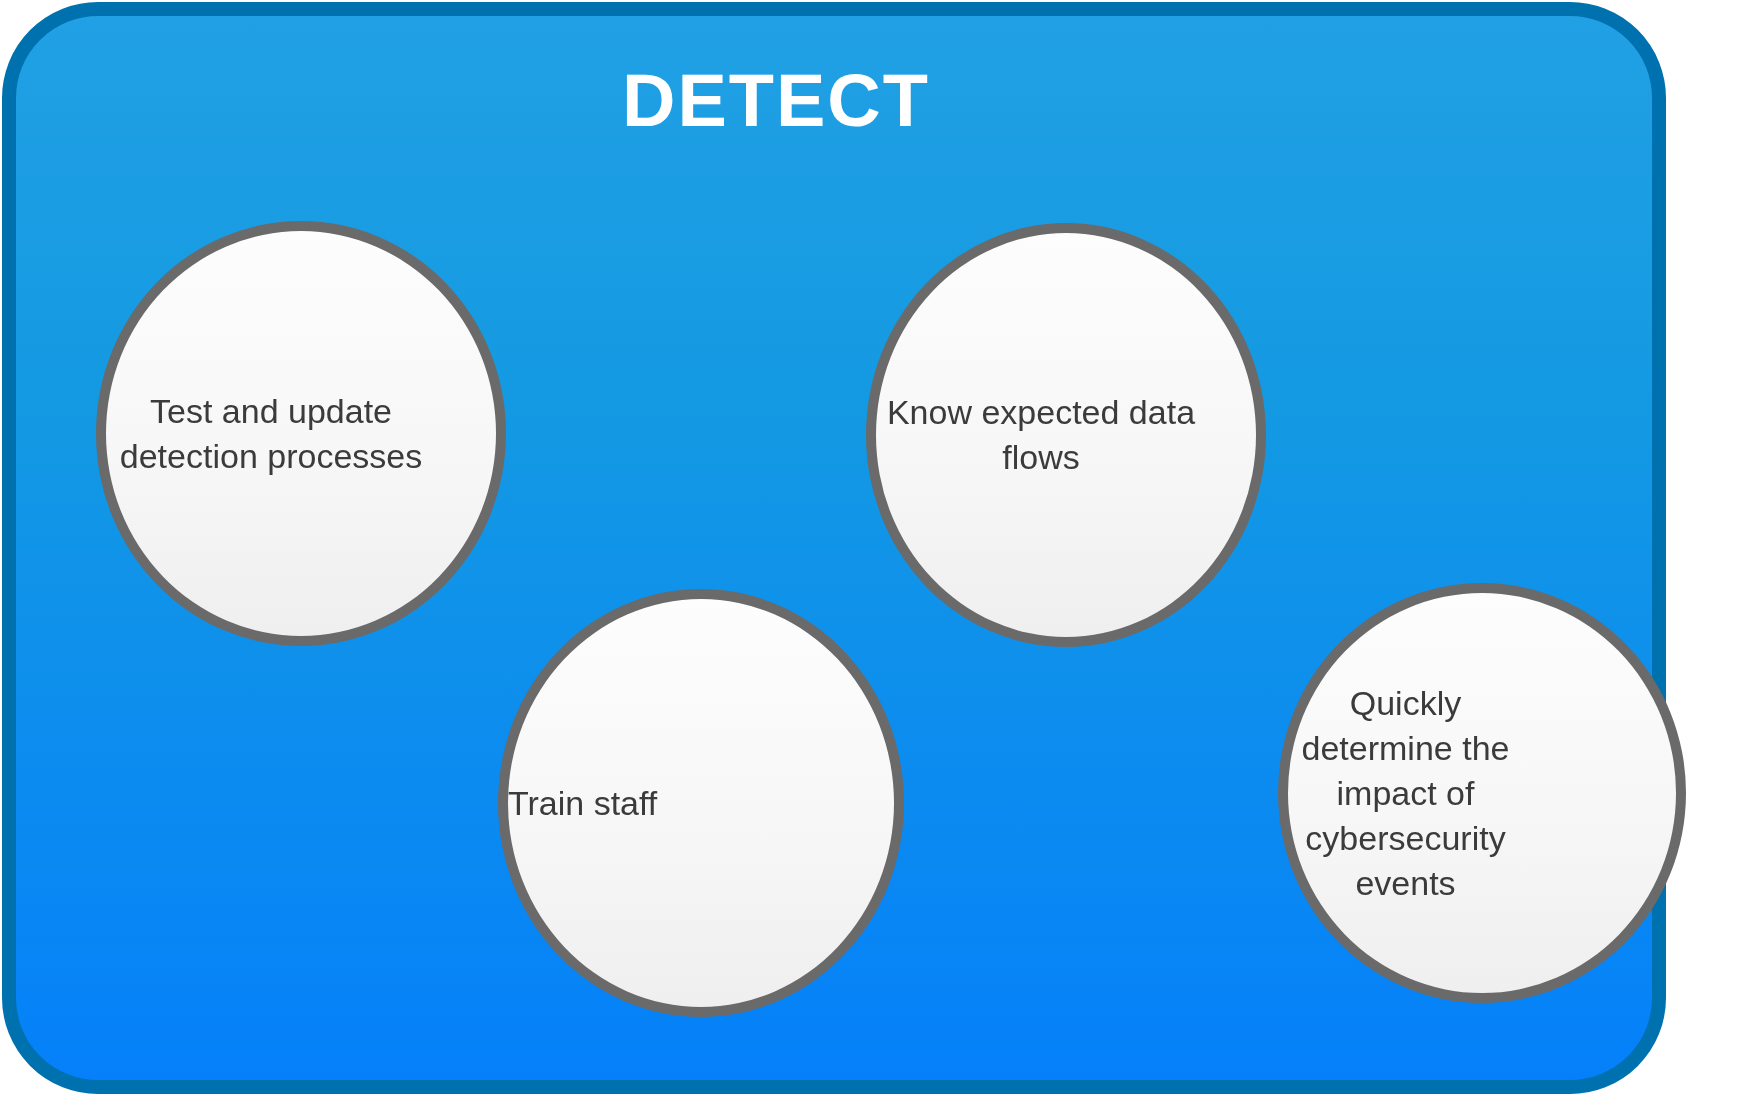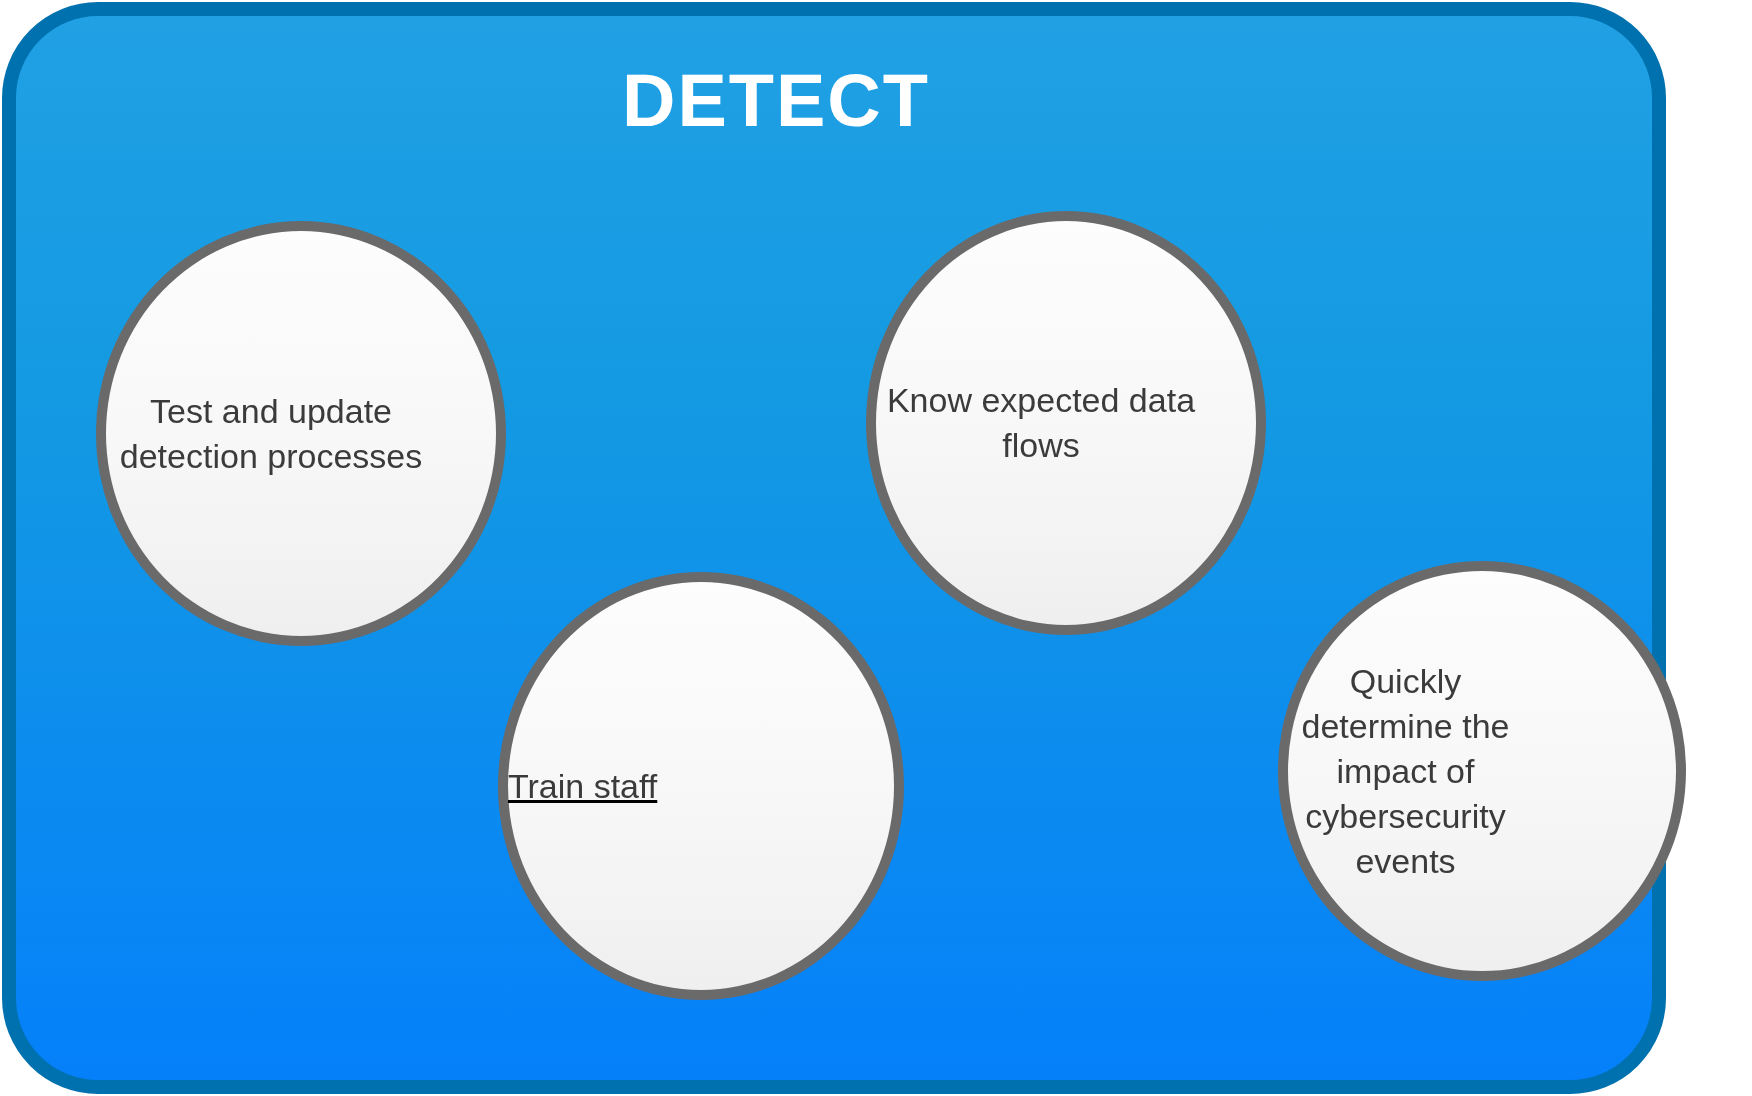--- a/index.html
+++ b/index.html
@@ -49,23 +49,23 @@
     align-items: center;
   }
   .node .label {
     display: block;
     text-align: center;
     font-size: 34px;
     line-height: 45px;
     color: #3B3B3B;
   }
   .node-1 { left: 80px;  top: 205px; width: 410px; height: 425px; }
-  .node-2 { left: 850px; top: 195px; width: 400px; height: 424px; }
-  .node-3 { left: 482px; top: 556px; width: 406px; height: 428px; text-decoration: underline; }
-  .node-4 { left: 1262px; top: 545px; width: 408px; height: 420px; }
+  .node-2 { left: 850px; top: 207px; width: 400px; height: 424px; }
+  .node-3 { left: 482px; top: 573px; width: 406px; height: 428px; }
+  .node-4 { left: 1262px; top: 567px; width: 408px; height: 420px; }
   .node-1 .label { max-width: 330px; }
   .node-2 .label { max-width: 330px; }
   .node-3 .label { max-width: 300px; }
   .node-4 .label { max-width: 235px; }
 </style>
 </head>
 <body>
 
 <div class="canvas">
   <div class="panel">

